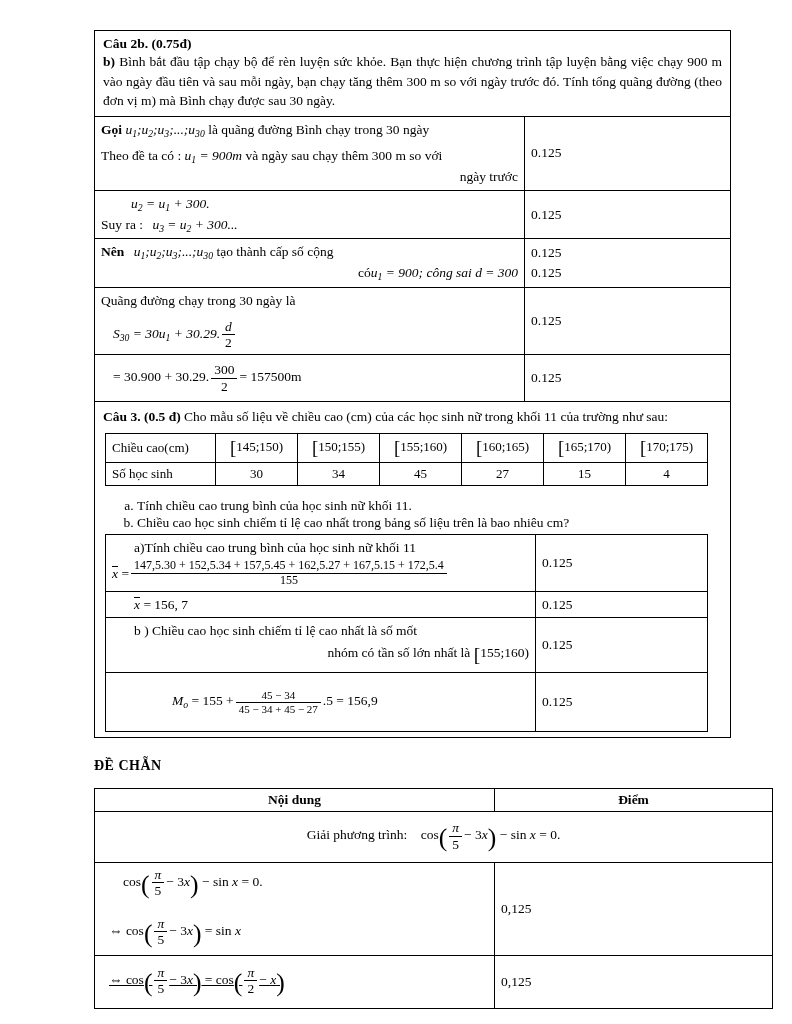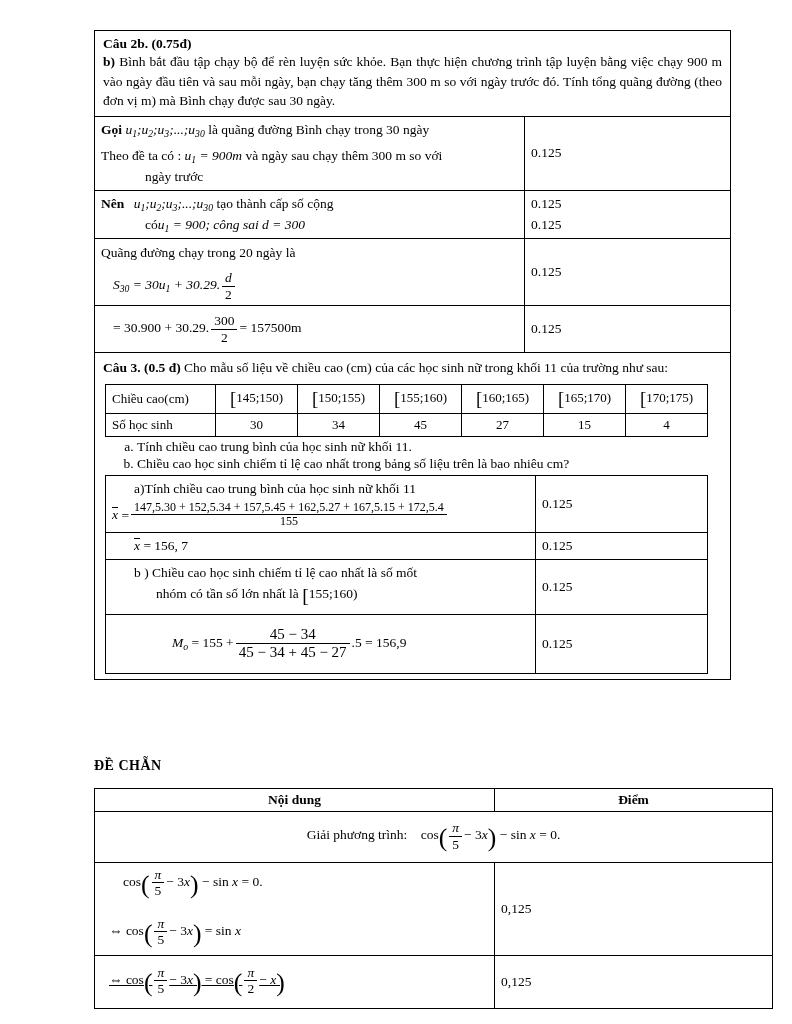--- a/index.html
+++ b/index.html
@@ -73,21 +73,21 @@
     font-size: 1.9em;
     vertical-align: -0.28em;
     font-family: "Liberation Serif", serif;
   }
   .bracket-big {
     font-size: 1.45em;
     vertical-align: -0.18em;
   }
   .center { text-align: center; }
   .indent1 { padding-left: 22px; }
-  .indent2 { padding-left: 44px; }
+  .indent2 { padding-left: 44px; text-align: right; }
   .tight { line-height: 1.45; }
   .small-t td { font-size: 13px; }
   ol.abc {
     margin: 2px 0 0 0;
     padding-left: 34px;
   }
   ol.abc li { margin: 1px 0; }
   .title-de {
     font-family: "Liberation Serif", serif;
     font-size: 14px;
@@ -127,41 +127,53 @@
           <div class="tight" style="margin-top:6px;">
             <span>Theo đề ta có :</span>
             <i class="v">u<span class="sub">1</span> = 900m</i>
             <span>và ngày sau chạy thêm 300 m so với</span>
           </div>
           <div class="tight indent2">ngày trước</div>
         </td>
         <td class="score">0.125</td>
       </tr>
 
+      <tr>
+        <td>
+          <div class="tight" style="padding-left:30px;">
+            <i class="v">u<span class="sub">2</span> = u<span class="sub">1</span> + 300.</i>
+          </div>
+          <div class="tight">
+            <span>Suy ra :</span>
+            <span style="display:inline-block; margin-left:6px;"><i class="v">u<span class="sub">3</span> = u<span class="sub">2</span> + 300...</i></span>
+          </div>
+        </td>
+        <td class="score">0.125</td>
+      </tr>
 
       <tr>
         <td>
           <div class="tight">
             <b>Nên</b>
             <span style="margin-left:6px;margin-top:28px;"><i class="v">u<span class="sub">1</span>;u<span class="sub">2</span>;u<span class="sub">3</span>;...;u<span class="sub">30</span></i></span>
             <span>tạo thành cấp số cộng</span>
           </div>
           <div class="tight indent2">
             có<i class="v">u<span class="sub">1</span> = 900; công sai d = 300</i>
           </div>
         </td>
         <td class="score" style="line-height:1.5;">
           <div>0.125</div>
           <div>0.125</div>
         </td>
       </tr>
 
       <tr>
         <td style="height:60px;">
-          <div class="tight">Quãng đường chạy trong 20 ngày là</div>
+          <div class="tight">Quãng đường chạy trong 30 ngày là</div>
           <div class="tight" style="margin-top:8px; padding-left:12px;">
             <i class="v">S<span class="sub">30</span> = 30u<span class="sub">1</span> + 30.29.</i><span class="frac"><span class="num"><i class="v">d</i></span><span class="den">2</span></span>
           </div>
         </td>
         <td class="score">0.125</td>
       </tr>
 
       <tr>
         <td style="height:40px;">
           <div class="tight" style="padding-left:12px;">
@@ -171,21 +183,21 @@
         <td class="score">0.125</td>
       </tr>
 
       <tr>
         <td colspan="2" style="padding:5px 8px;">
           <div class="tight">
             <b>Câu 3. (0.5 đ)</b>
             <span>Cho mẫu số liệu về chiều cao (cm) của các học sinh nữ trong khối 11 của trường như sau:</span>
           </div>
 
-          <table class="doc small-t" style="width:602px; margin:6px 0 2px 2px;">
+          <table class="doc small-t" style="width:602px; margin:6px 0 12px 2px;">
             <colgroup>
                   <col style="width:110px">
                   <col style="width:82px">
                   <col style="width:82px">
                   <col style="width:82px">
                   <col style="width:82px">
                   <col style="width:82px">
                   <col style="width:82px">
                 </colgroup>
             <tbody>
@@ -242,21 +254,21 @@
             <tr>
               <td style="height:42px;">
                 <div class="tight indent1">b ) Chiều cao học sinh chiếm tỉ lệ cao nhất là số mốt</div>
                 <div class="tight indent2">nhóm có tần số lớn nhất là <span class="bracket-big">[</span>155;160)</div>
               </td>
               <td class="score">0.125</td>
             </tr>
             <tr>
               <td style="height:52px;">
                 <div class="tight" style="padding-left:60px;">
-                  <i class="v">M<span class="sub">o</span></i> = 155 +<span class="frac" style="font-size:15px;font-family:Liberation Serif, serif;"><span class="num">45 − 34</span><span class="den">45 − 34 + 45 − 27</span></span><span>.5 = 156,9</span>
+                  <i class="v">M<span class="sub">o</span></i> = 155 +<span class="frac" style="font-size:11px;font-family:Liberation Serif, serif;"><span class="num">45 − 34</span><span class="den">45 − 34 + 45 − 27</span></span><span>.5 = 156,9</span>
                 </div>
               </td>
               <td class="score">0.125</td>
             </tr>
           </tbody>
               </table>
         </td>
       </tr>
     </tbody>
       </table>

